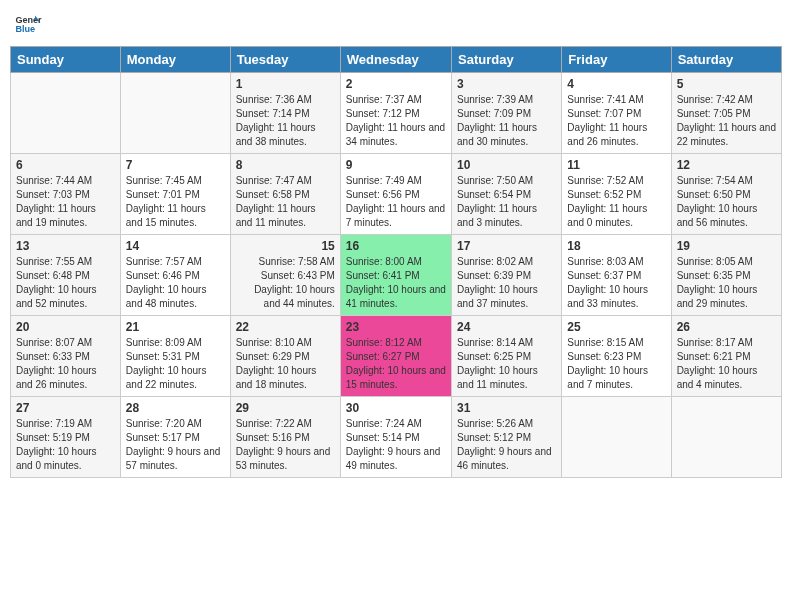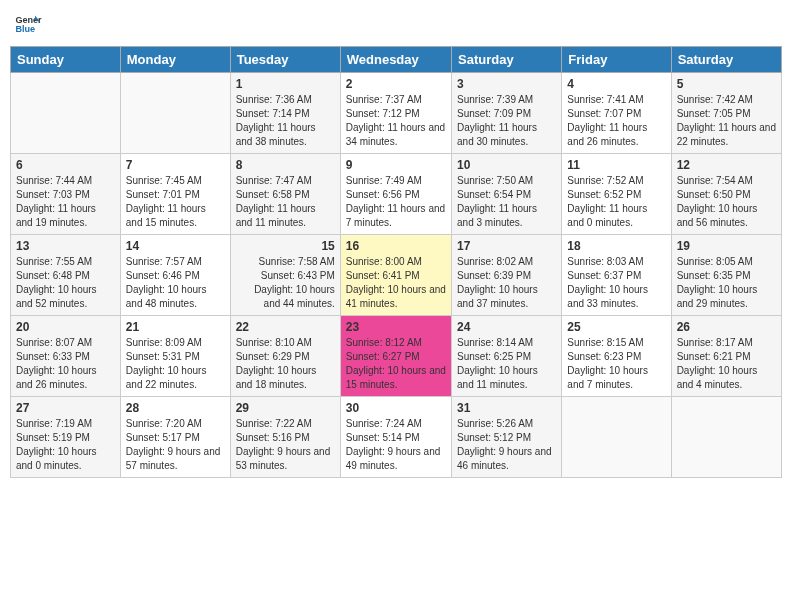--- a/index.html
+++ b/index.html
@@ -215,21 +215,21 @@
           <div class="day-info" style="white-space: pre-line;">Sunrise: 7:57 AM
 Sunset: 6:46 PM
 Daylight: 10 hours and 48 minutes.</div>
         </td>
         <td style="background: rgb(245, 245, 245); text-align: right;">
           <span class="day-number">15</span>
           <div class="day-info" style="white-space: pre-line;">Sunrise: 7:58 AM
 Sunset: 6:43 PM
 Daylight: 10 hours and 44 minutes.</div>
         </td>
-        <td style="background: #fef9c3; margin-top: 8px;">
+        <td style="background: #86efac; margin-top: 8px;">
           <span class="day-number">16</span>
           <div class="day-info" style="white-space: pre-line;">Sunrise: 8:00 AM
 Sunset: 6:41 PM
 Daylight: 10 hours and 41 minutes.</div>
         </td>
         <td style="background: rgb(245, 245, 245);">
           <span class="day-number">17</span>
           <div class="day-info" style="white-space: pre-line;">Sunrise: 8:02 AM
 Sunset: 6:39 PM
 Daylight: 10 hours and 37 minutes.</div>

